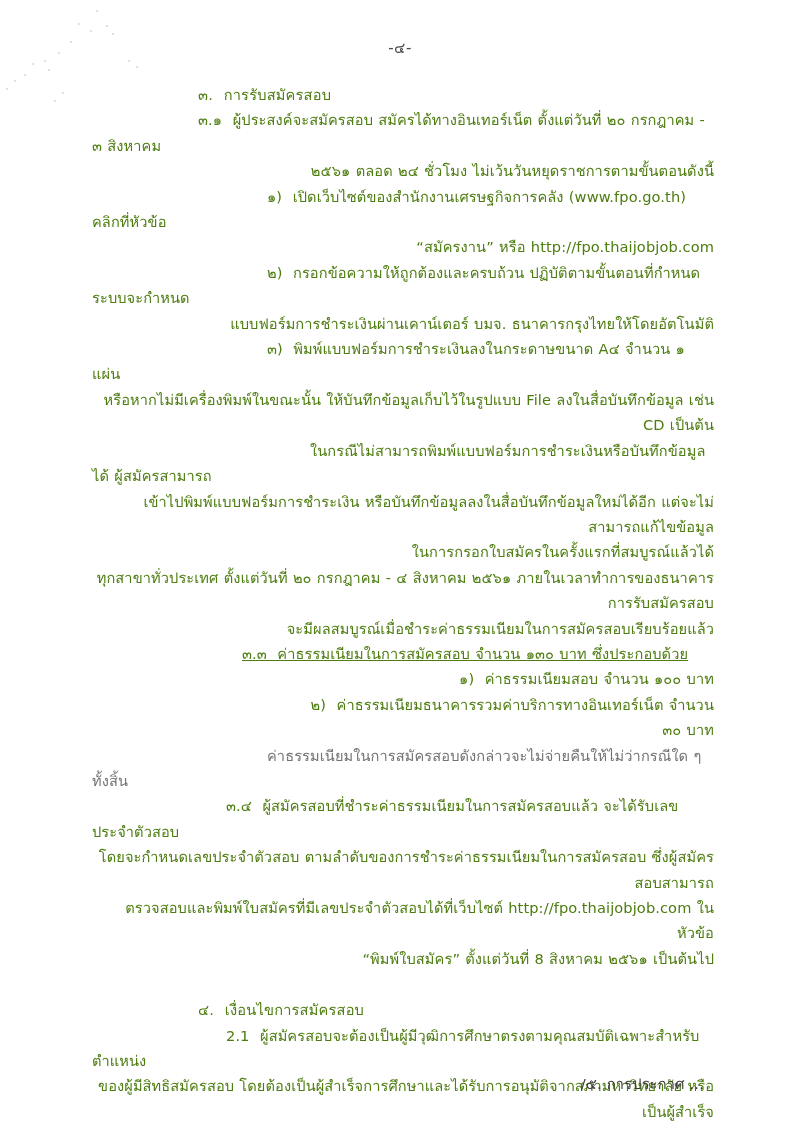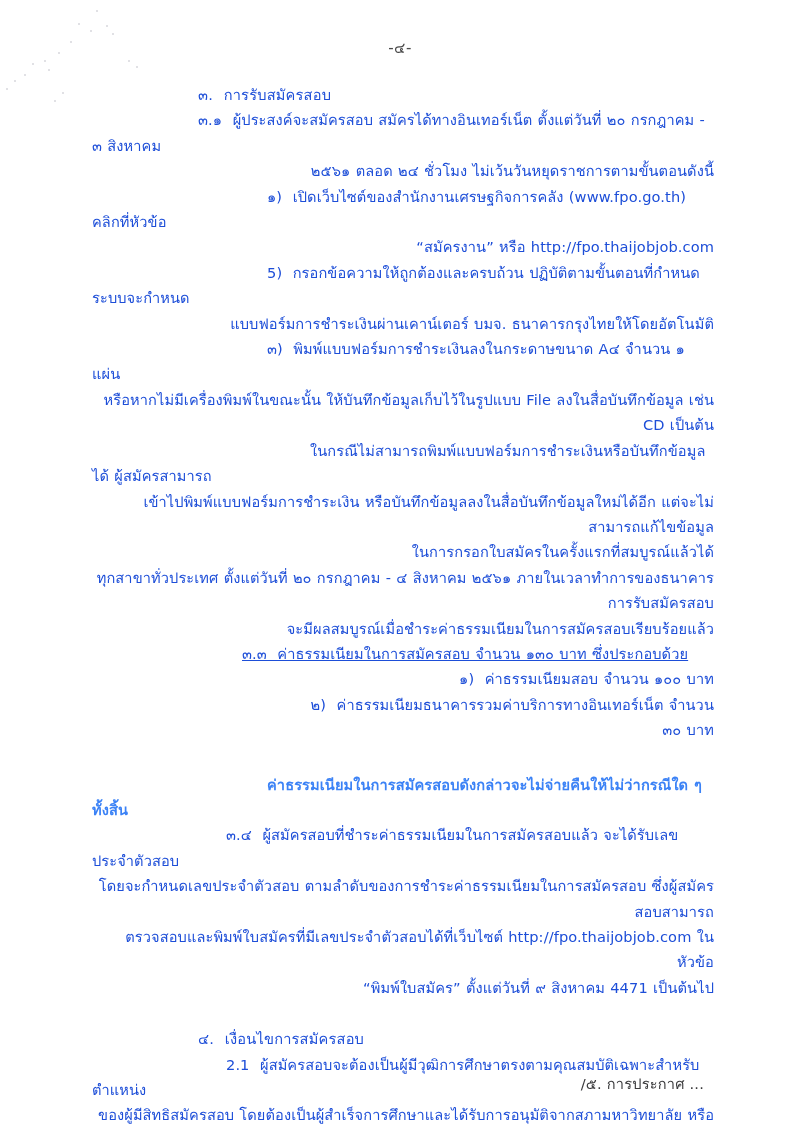--- a/index.html
+++ b/index.html
@@ -53,31 +53,30 @@
     position: absolute;
     left: 92px;
     top: 82px;
     width: 622px;
   }
 
   .ln {
     font-size: 14.6px;
     line-height: 25.4px;
     white-space: pre-wrap;
-    color: #1d4ed8;
+    color: #4d7c0f;
     letter-spacing: .1px;
     word-spacing: .5px;
   }
   .ln.head {
     letter-spacing: .2px;
   }
   .ln.bold, .bold {
-    font-weight: 700;
-    color: #3b82f6;
-    margin-top: 29px;
+    font-weight: 400;
+    color: #737373;
   }
 
   
   .i0  { text-indent: 0; text-align: right; }
   .i1  { text-indent: 106px; }
   .i2  { text-indent: 134px; }
   .i3  { text-indent: 150px; text-decoration: underline; }
   .i4  { text-indent: 175px; }
   .i5  { text-indent: 196px; text-align: right; }
   .i6  { text-indent: 218px; }
@@ -130,37 +129,37 @@
 
   <div class="body">
 
     <div class="section">
       <div class="ln head i1">๓.  การรับสมัครสอบ</div>
 
       <div class="ln i1">๓.๑  ผู้ประสงค์จะสมัครสอบ สมัครได้ทางอินเทอร์เน็ต ตั้งแต่วันที่ ๒๐ กรกฎาคม - ๓ สิงหาคม</div>
       <div class="ln i0">๒๕๖๑ ตลอด ๒๔ ชั่วโมง ไม่เว้นวันหยุดราชการตามขั้นตอนดังนี้</div>
       <div class="ln i4">๑)  เปิดเว็บไซต์ของสำนักงานเศรษฐกิจการคลัง (www.fpo.go.th) คลิกที่หัวข้อ</div>
       <div class="ln i0">“สมัครงาน” หรือ http://fpo.thaijobjob.com</div>
-      <div class="ln i4">5)  กรอกข้อความให้ถูกต้องและครบถ้วน ปฏิบัติตามขั้นตอนที่กำหนด ระบบจะกำหนด</div>
+      <div class="ln i4">๒)  กรอกข้อความให้ถูกต้องและครบถ้วน ปฏิบัติตามขั้นตอนที่กำหนด ระบบจะกำหนด</div>
       <div class="ln i0">แบบฟอร์มการชำระเงินผ่านเคาน์เตอร์ บมจ. ธนาคารกรุงไทยให้โดยอัตโนมัติ</div>
       <div class="ln i4">๓)  พิมพ์แบบฟอร์มการชำระเงินลงในกระดาษขนาด A๔ จำนวน ๑ แผ่น</div>
       <div class="ln i0">หรือหากไม่มีเครื่องพิมพ์ในขณะนั้น ให้บันทึกข้อมูลเก็บไว้ในรูปแบบ File ลงในสื่อบันทึกข้อมูล เช่น CD เป็นต้น</div>
       <div class="ln i6">ในกรณีไม่สามารถพิมพ์แบบฟอร์มการชำระเงินหรือบันทึกข้อมูลได้ ผู้สมัครสามารถ</div>
       <div class="ln i0">เข้าไปพิมพ์แบบฟอร์มการชำระเงิน หรือบันทึกข้อมูลลงในสื่อบันทึกข้อมูลใหม่ได้อีก แต่จะไม่สามารถแก้ไขข้อมูล</div>
       <div class="ln i0">ในการกรอกใบสมัครในครั้งแรกที่สมบูรณ์แล้วได้</div>
       <div class="ln i0">ทุกสาขาทั่วประเทศ ตั้งแต่วันที่ ๒๐ กรกฎาคม - ๔ สิงหาคม ๒๕๖๑ ภายในเวลาทำการของธนาคาร การรับสมัครสอบ</div>
       <div class="ln i0">จะมีผลสมบูรณ์เมื่อชำระค่าธรรมเนียมในการสมัครสอบเรียบร้อยแล้ว</div>
       <div class="ln i3">๓.๓  ค่าธรรมเนียมในการสมัครสอบ จำนวน ๑๓๐ บาท ซึ่งประกอบด้วย</div>
       <div class="ln i5">๑)  ค่าธรรมเนียมสอบ จำนวน ๑๐๐ บาท</div>
       <div class="ln i5">๒)  ค่าธรรมเนียมธนาคารรวมค่าบริการทางอินเทอร์เน็ต จำนวน ๓๐ บาท</div>
       <div class="ln i4 bold">ค่าธรรมเนียมในการสมัครสอบดังกล่าวจะไม่จ่ายคืนให้ไม่ว่ากรณีใด ๆ ทั้งสิ้น</div>
       <div class="ln i2">๓.๔  ผู้สมัครสอบที่ชำระค่าธรรมเนียมในการสมัครสอบแล้ว จะได้รับเลขประจำตัวสอบ</div>
       <div class="ln i0">โดยจะกำหนดเลขประจำตัวสอบ ตามลำดับของการชำระค่าธรรมเนียมในการสมัครสอบ ซึ่งผู้สมัครสอบสามารถ</div>
       <div class="ln i0">ตรวจสอบและพิมพ์ใบสมัครที่มีเลขประจำตัวสอบได้ที่เว็บไซต์ http://fpo.thaijobjob.com ในหัวข้อ</div>
-      <div class="ln i0">“พิมพ์ใบสมัคร” ตั้งแต่วันที่ ๙ สิงหาคม 4471 เป็นต้นไป</div>
+      <div class="ln i0">“พิมพ์ใบสมัคร” ตั้งแต่วันที่ 8 สิงหาคม ๒๕๖๑ เป็นต้นไป</div>
     </div>
 
     <div class="gap-md"></div>
 
     <div class="section">
       <div class="ln head i1">๔.  เงื่อนไขการสมัครสอบ</div>
 
       <div class="ln i2">2.1  ผู้สมัครสอบจะต้องเป็นผู้มีวุฒิการศึกษาตรงตามคุณสมบัติเฉพาะสำหรับตำแหน่ง</div>
       <div class="ln i0">ของผู้มีสิทธิสมัครสอบ โดยต้องเป็นผู้สำเร็จการศึกษาและได้รับการอนุมัติจากสภามหาวิทยาลัย หรือเป็นผู้สำเร็จ</div>
 

